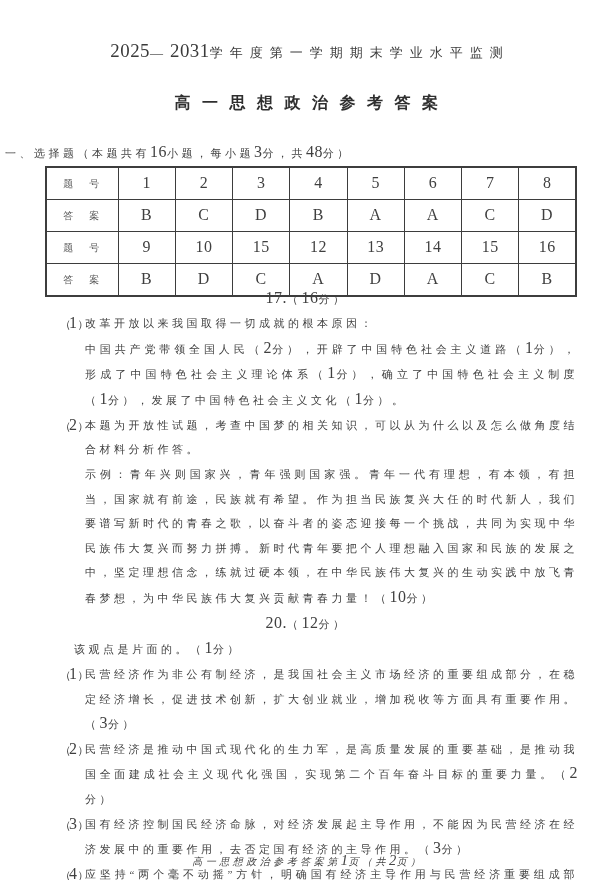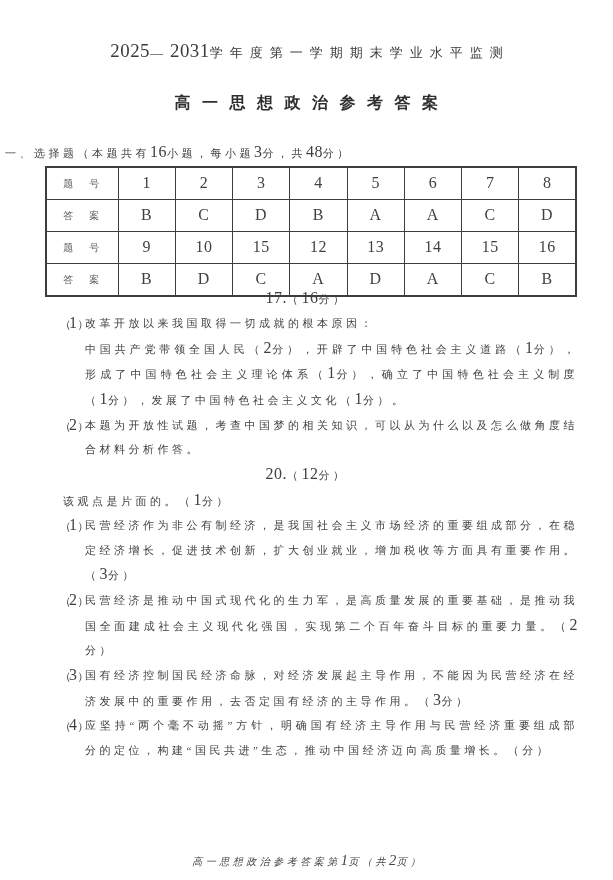--- a/index.html
+++ b/index.html
@@ -51,21 +51,21 @@
   col.c-head { width:72px; }
   col.c-ans  { width:57.25px; }
   .content {
     position:absolute; top:285.5px; left:35px; width:543px;
     font-size:11px; line-height:24.62px; letter-spacing:3.5px;
     text-align:justify;
   }
   .qnum { text-align:center; white-space:nowrap; }
   .hang { position:relative; margin-left:25px; padding-left:25px; }
   .hang .plabel { position:absolute; left:0; top:0; letter-spacing:-2px; white-space:nowrap; }
-  .indent1 { margin-left:28px; text-align:left; }
+  .indent1 { margin-left:39px; text-align:left; }
   .indent2 { margin-left:50px; }
   .page-footer {
     position:absolute; top:848px; left:0; right:0;
     text-align:center;
     font-size:10px; letter-spacing:3.5px; padding-left:3px;
     line-height:24px; color:#454545; white-space:nowrap;font-style:italic;
   }
 </style>
 </head>
 <body>
@@ -145,20 +145,21 @@
     <span>改革开放以来我国取得一切成就的根本原因：</span>
   </div>
 
   <div class="indent2">中国共产党带领全国人民（<span class="lat">2</span>分），开辟了中国特色社会主义道路（<span class="lat">1</span>分），形成了中国特色社会主义理论体系（<span class="lat">1</span>分），确立了中国特色社会主义制度（<span class="lat">1</span>分），发展了中国特色社会主义文化（<span class="lat">1</span>分）。</div>
 
   <div class="hang">
     <span class="plabel">（<span class="lat">2</span>）</span>
     <span>本题为开放性试题，考查中国梦的相关知识，可以从为什么以及怎么做角度结合材料分析作答。</span>
   </div>
 
+  <div class="indent2">示例：青年兴则国家兴，青年强则国家强。青年一代有理想，有本领，有担当，国家就有前途，民族就有希望。作为担当民族复兴大任的时代新人，我们要谱写新时代的青春之歌，以奋斗者的姿态迎接每一个挑战，共同为实现中华民族伟大复兴而努力拼搏。新时代青年要把个人理想融入国家和民族的发展之中，坚定理想信念，练就过硬本领，在中华民族伟大复兴的生动实践中放飞青春梦想，为中华民族伟大复兴贡献青春力量！（<span class="lat">10</span>分）</div>
 
   <div class="qnum"><span class="lat">20.</span>（<span class="lat">12</span>分）</div>
 
   <div class="indent1">该观点是片面的。（<span class="lat">1</span>分）</div>
 
   <div class="hang">
     <span class="plabel">（<span class="lat">1</span>）</span>
     <span>民营经济作为非公有制经济，是我国社会主义市场经济的重要组成部分，在稳定经济增长，促进技术创新，扩大创业就业，增加税收等方面具有重要作用。（<span class="lat">3</span>分）</span>
   </div>
 

